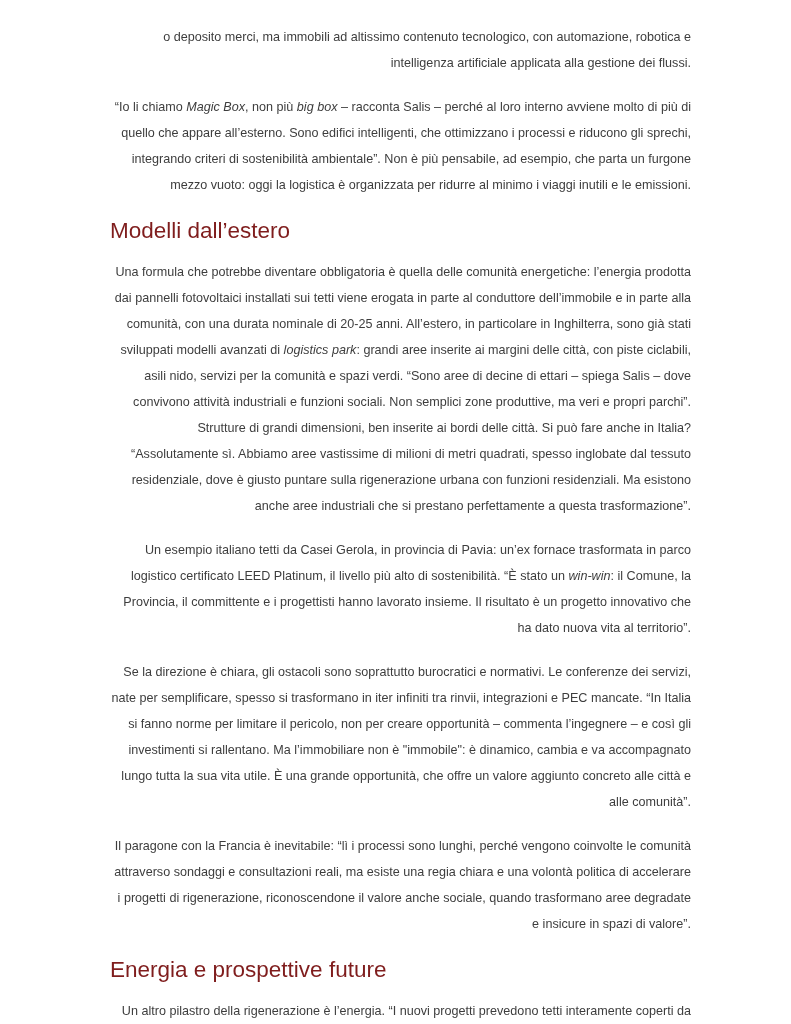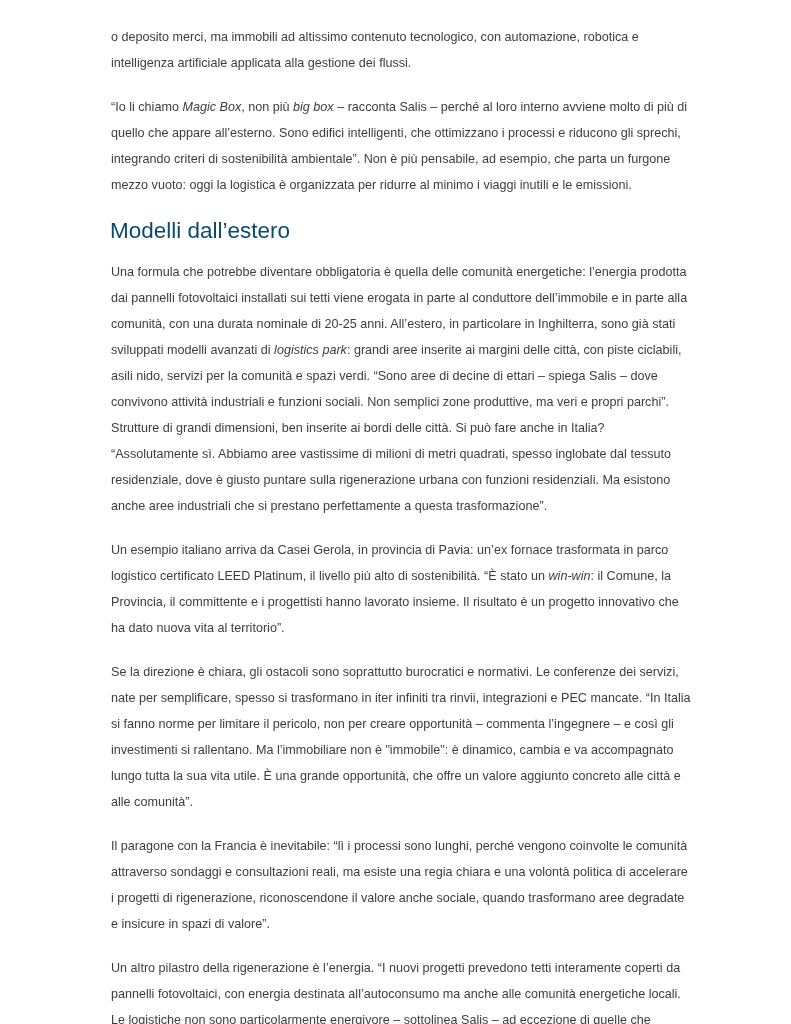--- a/index.html
+++ b/index.html
@@ -2,41 +2,42 @@
 <html><head>
 <meta charset="utf-8">
 <style>
   html, body { margin: 0; padding: 0; background: #ffffff; }
   body { width: 791px; height: 1024px; overflow: hidden; position: relative; }
   .article {
     position: absolute; left: 111px; top: 24px; width: 580px;
     font-family: "Liberation Sans", "DejaVu Sans", sans-serif;
     color: #3d3d3d; font-size: 12.6px; line-height: 26px;
   }
-  .article p { margin: 0 0 18px 0; }
+  .article p { margin: 0 0 18px 0; text-align: right; }
   .article h2 {
     font-family: "Liberation Sans", "DejaVu Sans", sans-serif;
-    font-weight: normal; color: #0c4a6e; font-size: 22.5px;
+    font-weight: normal; color: #7f1d1d; font-size: 22.5px;
     line-height: 30px; margin: 2px 0 13px -1px;
   }
   .article em { }
 </style>
 </head>
 <body>
 
 <div class="article">
   <p>o deposito merci, ma immobili ad altissimo contenuto tecnologico, con automazione, robotica e intelligenza artificiale applicata alla gestione dei flussi.</p>
 
   <p><span>“Io li chiamo </span><em>Magic Box</em><span>, non più </span><em>big box</em><span> – racconta Salis – perché al loro interno avviene molto di più di quello che appare all’esterno. Sono edifici intelligenti, che ottimizzano i processi e riducono gli sprechi, integrando criteri di sostenibilità ambientale”. Non è più pensabile, ad esempio, che parta un furgone mezzo vuoto: oggi la logistica è organizzata per ridurre al minimo i viaggi inutili e le emissioni.</span></p>
 
   <h2>Modelli dall’estero</h2>
 
   <p><span>Una formula che potrebbe diventare obbligatoria è quella delle comunità energetiche: l’energia prodotta dai pannelli fotovoltaici installati sui tetti viene erogata in parte al conduttore dell’immobile e in parte alla comunità, con una durata nominale di 20-25 anni. All’estero, in particolare in Inghilterra, sono già stati sviluppati modelli avanzati di </span><em>logistics park</em><span>: grandi aree inserite ai margini delle città, con piste ciclabili, asili nido, servizi per la comunità e spazi verdi. “Sono aree di decine di ettari – spiega Salis – dove convivono attività industriali e funzioni sociali. Non semplici zone produttive, ma veri e propri parchi”. Strutture di grandi dimensioni, ben inserite ai bordi delle città. Si può fare anche in Italia? “Assolutamente sì. Abbiamo aree vastissime di milioni di metri quadrati, spesso inglobate dal tessuto residenziale, dove è giusto puntare sulla rigenerazione urbana con funzioni residenziali. Ma esistono anche aree industriali che si prestano perfettamente a questa trasformazione”.</span></p>
 
-  <p><span>Un esempio italiano arriva da Casei Gerola, in provincia di Pavia: un’ex fornace trasformata in parco logistico certificato LEED Platinum, il livello più alto di sostenibilità. “È stato un </span><em>win-win</em><span>: il Comune, la Provincia, il committente e i progettisti hanno lavorato insieme. Il risultato è un progetto innovativo che ha dato nuova vita al territorio”.</span></p>
+  <p><span>Un esempio italiano tetti da Casei Gerola, in provincia di Pavia: un’ex fornace trasformata in parco logistico certificato LEED Platinum, il livello più alto di sostenibilità. “È stato un </span><em>win-win</em><span>: il Comune, la Provincia, il committente e i progettisti hanno lavorato insieme. Il risultato è un progetto innovativo che ha dato nuova vita al territorio”.</span></p>
 
   <p>Se la direzione è chiara, gli ostacoli sono soprattutto burocratici e normativi. Le conferenze dei servizi, nate per semplificare, spesso si trasformano in iter infiniti tra rinvii, integrazioni e PEC mancate. “In Italia si fanno norme per limitare il pericolo, non per creare opportunità – commenta l’ingegnere – e così gli investimenti si rallentano. Ma l’immobiliare non è "immobile": è dinamico, cambia e va accompagnato lungo tutta la sua vita utile. È una grande opportunità, che offre un valore aggiunto concreto alle città e alle comunità”.</p>
 
   <p>Il paragone con la Francia è inevitabile: “lì i processi sono lunghi, perché vengono coinvolte le comunità attraverso sondaggi e consultazioni reali, ma esiste una regia chiara e una volontà politica di accelerare i progetti di rigenerazione, riconoscendone il valore anche sociale, quando trasformano aree degradate e insicure in spazi di valore”.</p>
 
+  <h2>Energia e prospettive future</h2>
 
   <p><span>Un altro pilastro della rigenerazione è l’energia. “I nuovi progetti prevedono tetti interamente coperti da pannelli fotovoltaici, con energia destinata all’autoconsumo ma anche alle comunità energetiche locali. Le logistiche non sono particolarmente energivore – sottolinea Salis – ad eccezione di quelle che vengono definite </span></p>
 </div>
 
 </body></html>

